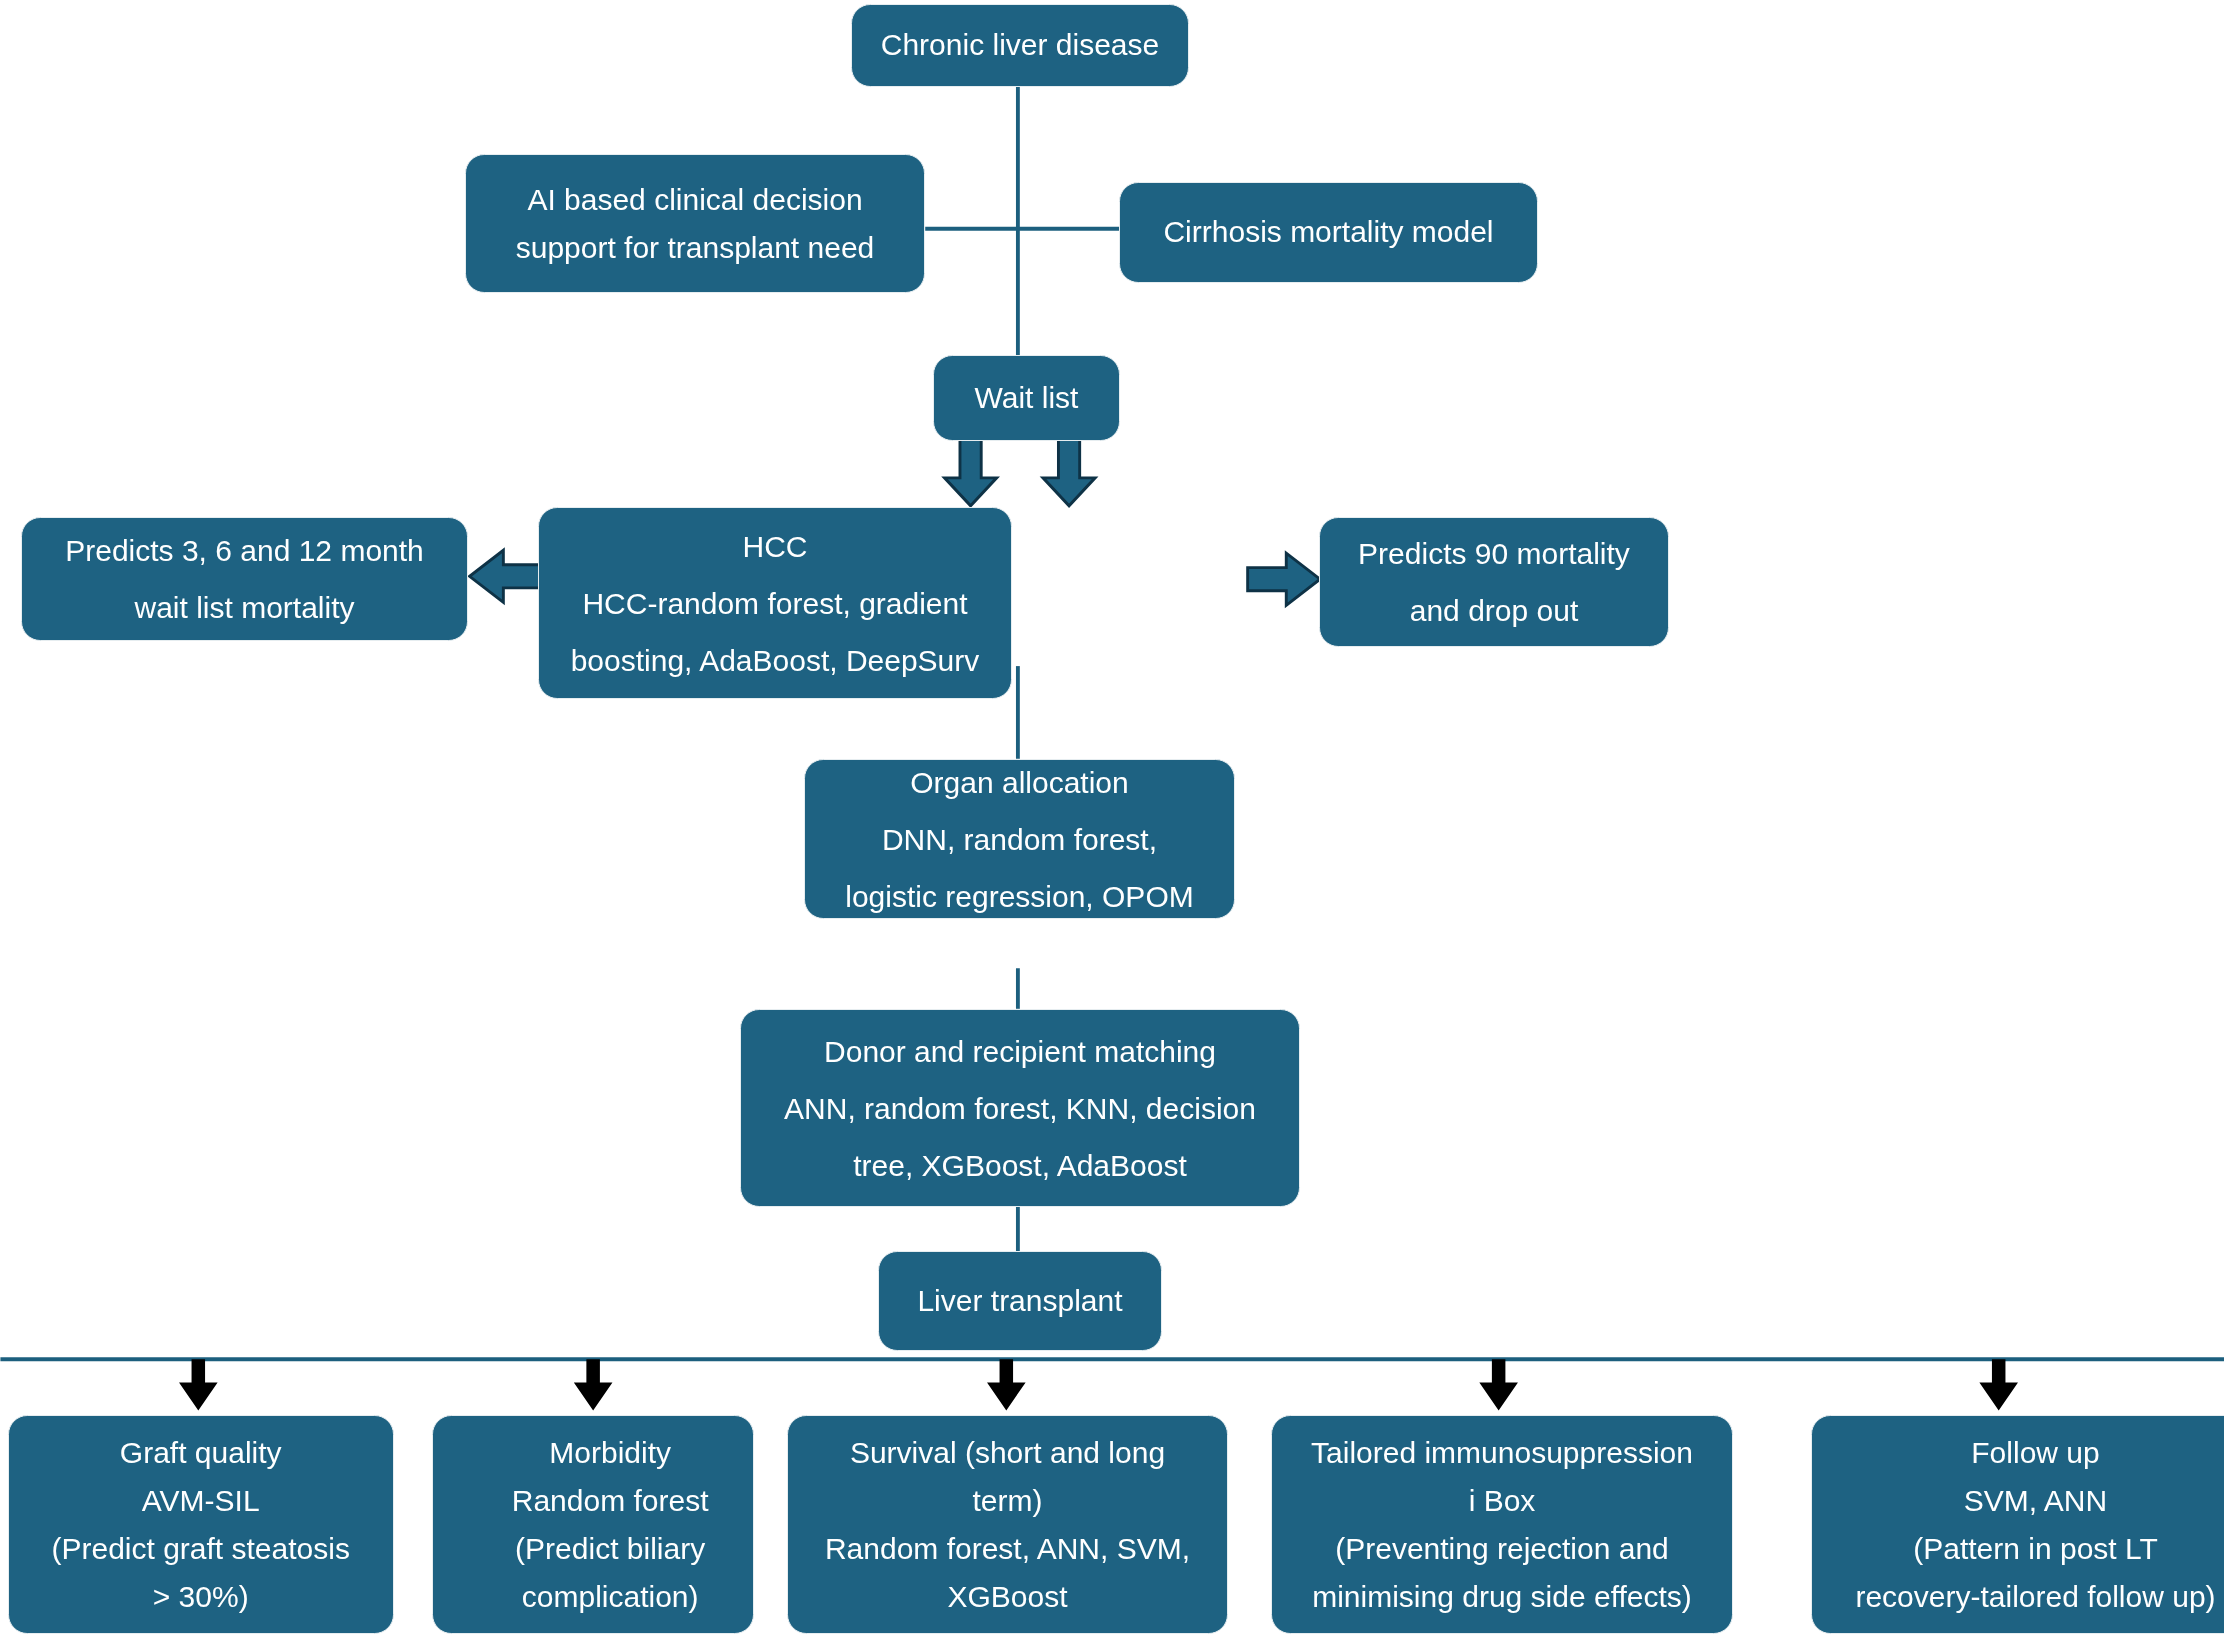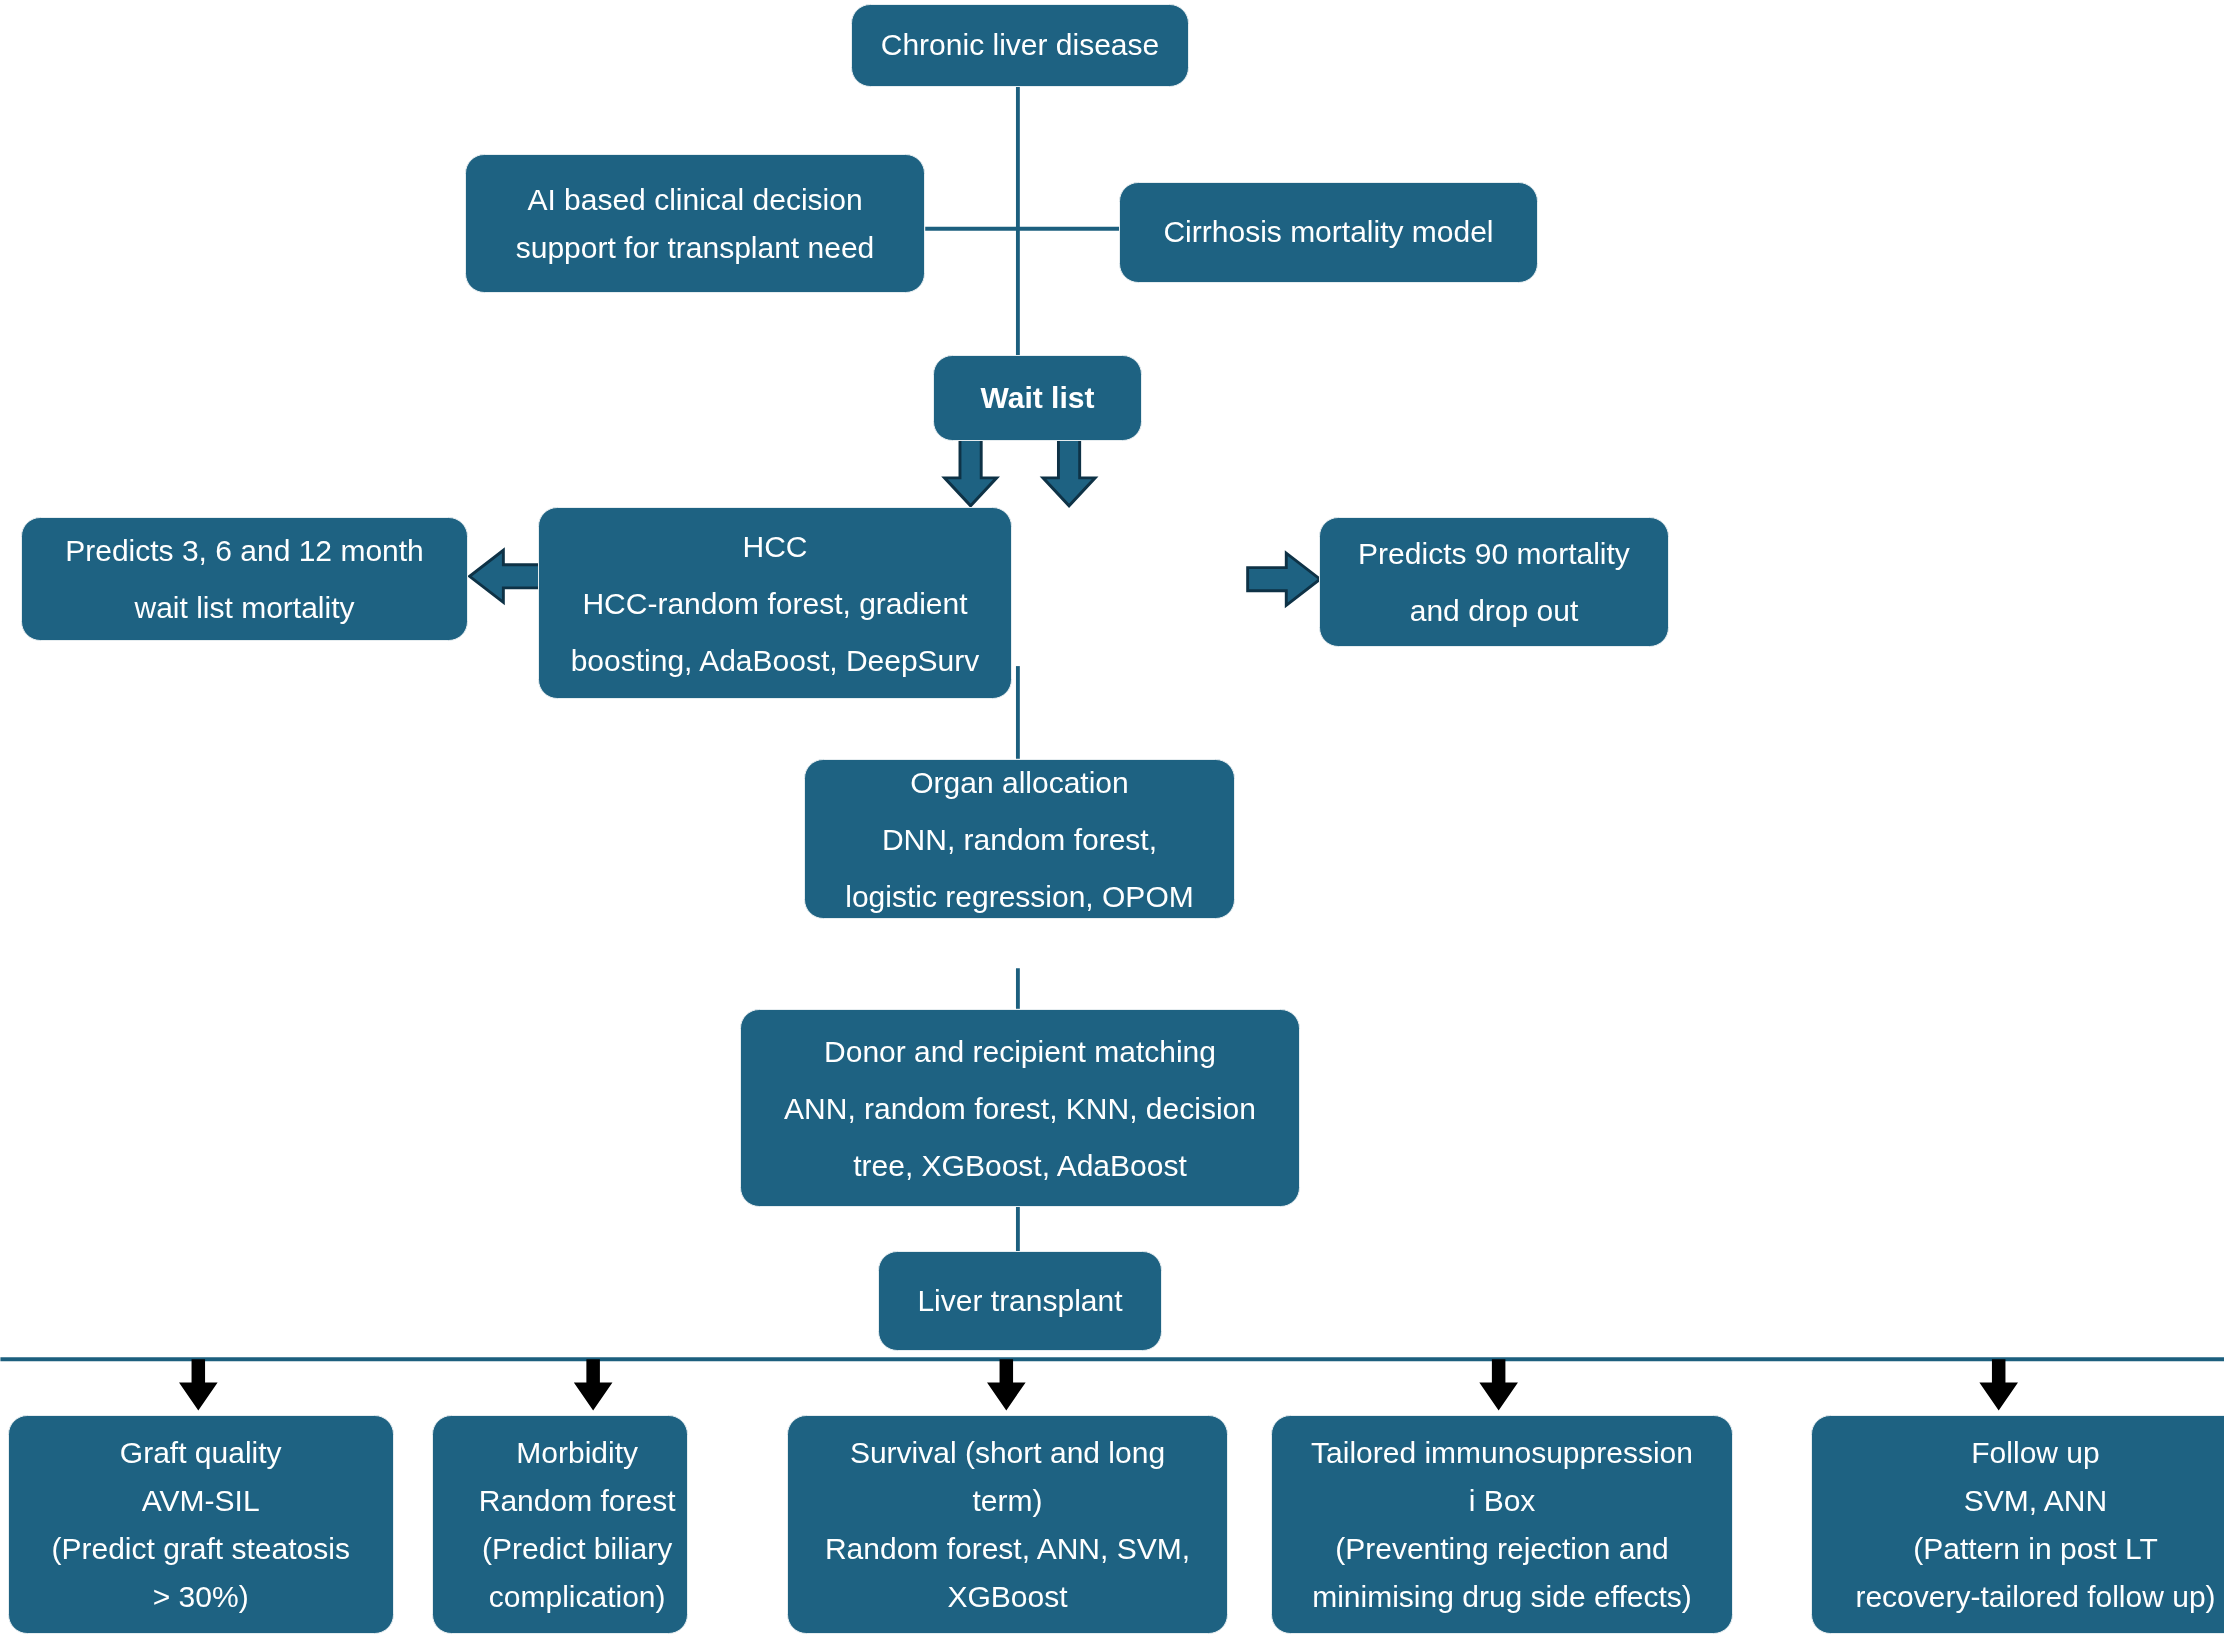--- a/index.html
+++ b/index.html
@@ -77,21 +77,21 @@
     <polygon points="2063,1408 2077,1408 2077,1432 2090,1432 2070,1461 2050,1432 2063,1432" fill="#000000"></polygon>
   </svg>
 
   <div class="node single" style="left:851px; top:3.9px; width:338px; height:83px;">Chronic liver disease</div>
 
   <div class="node lh-160" style="left:465px; top:154px; width:460px; height:139px;">AI based clinical decision
 support for transplant need</div>
 
   <div class="node single" style="left:1119px; top:182px; width:419px; height:101px;">Cirrhosis mortality model</div>
 
-  <div class="node single" style="left:933px; top:355px; width:209px; height:86px;font-weight:bold;">Wait list</div>
+  <div class="node single" style="left:933px; top:355px; width:187px; height:86px;">Wait list</div>
 
   <div class="node lh-190" style="left:21px; top:517px; width:447px; height:124px;">Predicts 3, 6 and 12 month
 wait list mortality</div>
 
   <div class="node lh-190" style="left:538px; top:507px; width:474px; height:192px;">HCC
 HCC-random forest, gradient
 boosting, AdaBoost, DeepSurv</div>
 
 
   <div class="node lh-190" style="left:1319px; top:517px; width:350px; height:130px;">Predicts 90 mortality
@@ -105,21 +105,21 @@
 ANN, random forest, KNN, decision
 tree, XGBoost, AdaBoost</div>
 
   <div class="node single" style="left:878px; top:1251px; width:284px; height:100px;">Liver transplant</div>
 
   <div class="node lh-162" style="left:7.7px; top:1415px; width:386px; height:219px;">Graft quality
 AVM-SIL
 (Predict graft steatosis
 &gt; 30%)</div>
 
-  <div class="node lh-162" style="left:432px; top:1415px; width:256px; height:219px;padding-left:44px;">Morbidity
+  <div class="node lh-162" style="left:432px; top:1415px; width:322px; height:219px;padding-left:44px;">Morbidity
 Random forest
 (Predict biliary
 complication)</div>
 
   <div class="node lh-162" style="left:787px; top:1415px; width:441px; height:219px;">Survival (short and long
 term)
 Random forest, ANN, SVM,
 XGBoost</div>
 
   <div class="node lh-162" style="left:1271px; top:1415px; width:462px; height:219px;">Tailored immunosuppression

